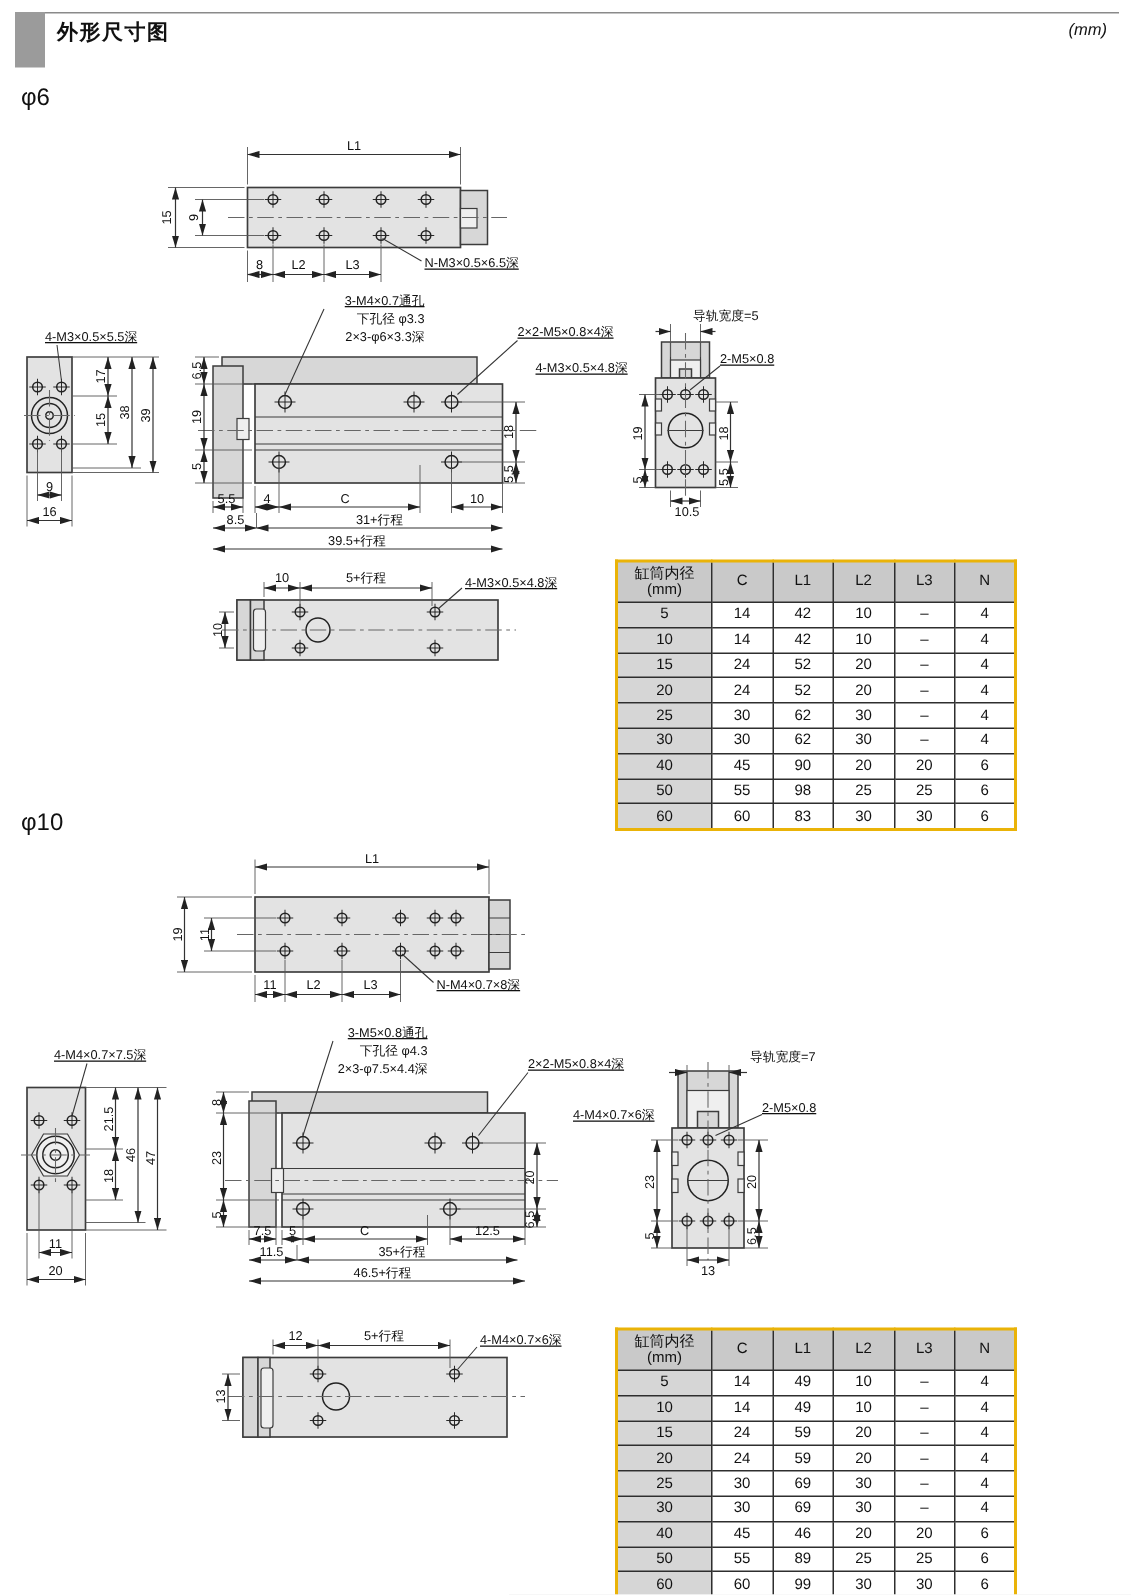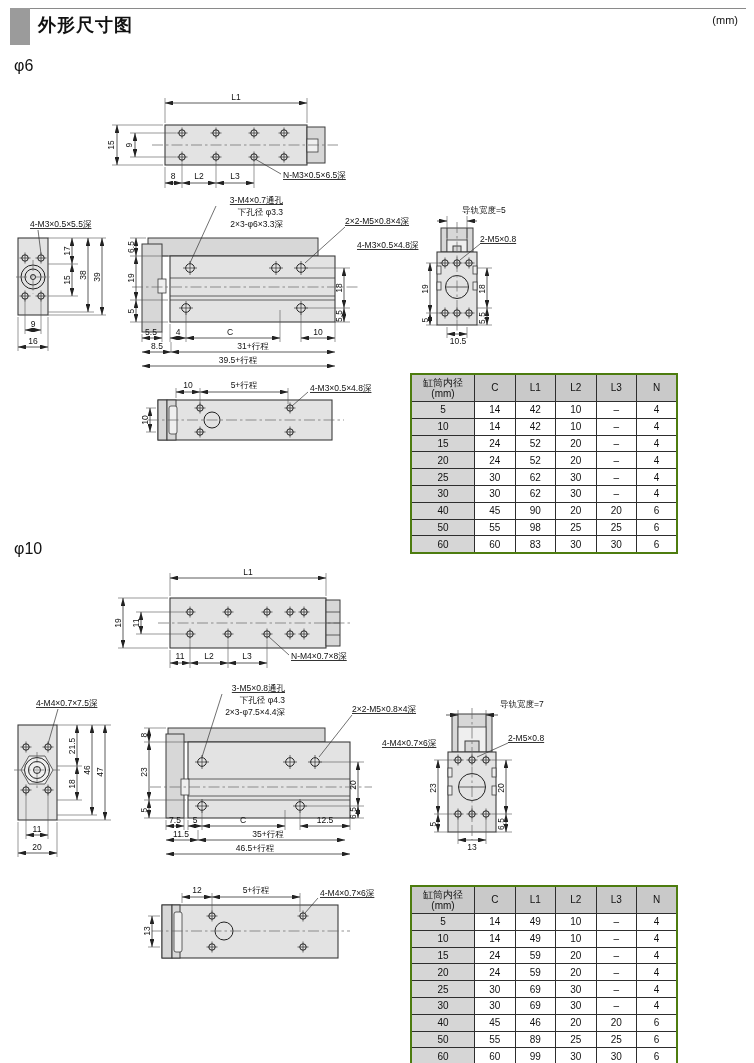--- a/index.html
+++ b/index.html
@@ -1,39 +1,39 @@
 <!DOCTYPE html>
 <html><head>
 <meta charset="utf-8">
 <style>
   html,body{margin:0;padding:0;background:#f2f2f2;}
   .page{position:relative;width:754px;height:1063px;background:#ffffff;overflow:hidden;
         font-family:"Liberation Sans","DejaVu Sans",sans-serif;color:#111;}
   .topline{position:absolute;left:10px;right:8px;top:8px;border-top:1.5px solid #8a8a8a;}
   .marker{position:absolute;left:10px;top:8px;width:20px;height:37px;background:#9b9b9b;}
-  .page-title{position:absolute;left:38px;top:13px;font-size:18px;font-weight:bold;letter-spacing:1px;margin:0;}
-  .unit{position:absolute;right:16px;top:14px;font-size:11px;}
+  .page-title{position:absolute;left:38px;top:13px;font-size:14px;font-weight:bold;letter-spacing:1px;margin:0;}
+  .unit{position:absolute;right:16px;top:14px;font-size:11px;font-style:italic;}
   .phi-label{position:absolute;left:14px;font-size:16px;text-align:right;}
   svg{position:absolute;left:0;}
   svg text{font-family:"Liberation Sans","DejaVu Sans",sans-serif;}
   .dim{font-size:8.5px;fill:#111;}
   .note{font-size:8.5px;fill:#111;}
   .body{fill:#e3e3e3;stroke:#3c3c3c;stroke-width:1.1;}
   .part{fill:#d7d7d7;stroke:#3c3c3c;stroke-width:1;}
   .inner{fill:#efefef;stroke:#3c3c3c;stroke-width:.8;}
   .edge{stroke:#3c3c3c;stroke-width:.8;fill:none;}
   .cl{stroke:#666;stroke-width:.7;stroke-dasharray:11 3 2.5 3;fill:none;}
   .dl{stroke:#333;stroke-width:.8;marker-start:url(#ar);marker-end:url(#ar);}
   .da{stroke:#333;stroke-width:.8;marker-end:url(#ar);}
   .xl{stroke:#555;stroke-width:.6;}
   .ldr{stroke:#333;stroke-width:.7;fill:none;}
   .hc{fill:none;stroke:#222;stroke-width:1;}
   .hl{stroke:#222;stroke-width:.65;}
   .table-wrap{position:absolute;width:331px;}
-  .table-wrap table{border-collapse:collapse;border:2px solid #4d7c0f;width:268px;table-layout:fixed;}
+  .table-wrap table{border-collapse:collapse;border:2px solid #eab308;width:268px;table-layout:fixed;}
   .table-wrap th,.table-wrap td{border:1px solid #2e2e2e;text-align:center;font-size:10px;padding:1px 0;}
   .table-wrap th{background:#c9c9c9;font-weight:normal;height:24px;line-height:1.15;}
   .table-wrap th.bore{width:62px;}
   .table-wrap td{height:13.8px;background:#fff;}
   .table-wrap td.bore{background:#d6d6d6;}
 </style>
 </head>
 <body>
 
 <div class="page">

